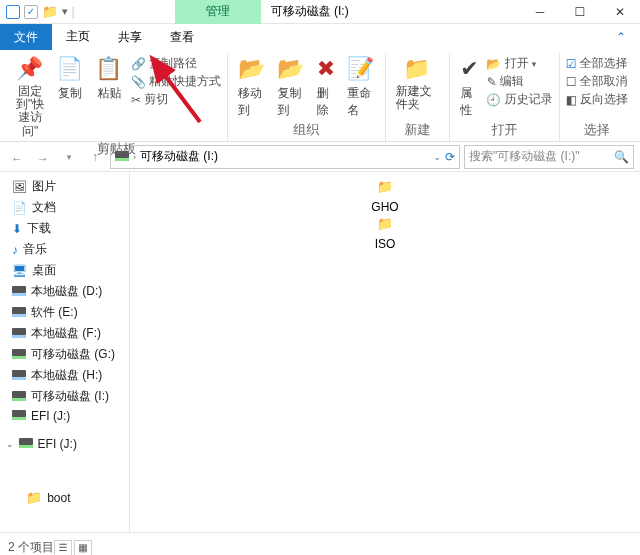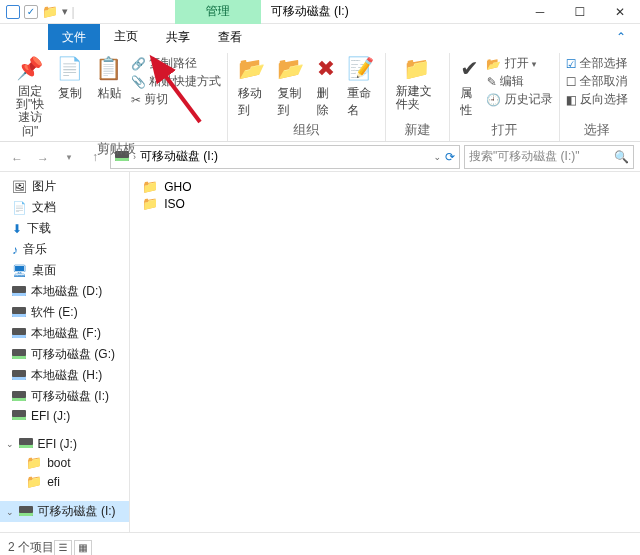--- a/index.html
+++ b/index.html
@@ -5,21 +5,21 @@
   * { box-sizing: border-box; margin: 0; padding: 0; font-family: "Microsoft YaHei", "Segoe UI", sans-serif; font-size: 12px; }
   body { width: 640px; height: 555px; background: #fff; overflow: hidden; position: relative; }
   .titlebar { height: 24px; display: flex; align-items: center; border-bottom: 1px solid #e5e5e5; }
   .titlebar .qat { display: flex; align-items: center; padding-left: 6px; gap: 4px; }
   .qbox { width: 14px; height: 14px; border: 1px solid #b0b0b0; border-radius: 2px; display:inline-flex;align-items:center;justify-content:center;}
   .folder-mini { display:inline-block; width:16px; }
   .titlebar .ctx { background: #a6f0c6; height: 24px; padding: 0 31px; display: flex; align-items: center; color: #0a6b3f; margin-left: 100px; }
   .titlebar .title { margin-left: 10px; }
   .winbtns { margin-left: auto; display: flex; }
   .winbtn { width: 40px; height: 24px; display: flex; align-items: center; justify-content: center; color: #333; }
-  .tabs { display: flex; height: 26px; align-items:stretch;margin-left:48px; }
+  .tabs { display: flex; height: 26px; align-items:stretch; }
   .tab { padding: 4px 14px; display:flex;align-items:center; }
   .tab.file { background: #1979ca; color: #fff; }
   .tab.active { border-bottom:2px solid #1979ca00; }
   .ribbon { height: 92px; border-bottom: 1px solid #e0e0e0; display: flex; padding: 3px 6px 0 6px; position:relative; }
   .rgroup { display:flex; flex-direction:column; align-items:center; border-right:1px solid #e5e5e5; padding:0 6px; }
   .rgroup:last-child{border-right:none;}
   .rgroup .body { flex:1; display:flex; align-items:flex-start; gap:4px; }
   .rgroup .lbl { color:#666; font-size:13px; padding-bottom:2px;}
   .bigbtn { display:flex; flex-direction:column; align-items:center; gap:2px; padding:2px 4px; color:#444;}
   .bigbtn .ic { font-size:22px; height:28px; display:flex;align-items:center;}
@@ -28,24 +28,24 @@
   .ribbon svg.arrow { position:absolute; left:130px; top:-28px; pointer-events:none;}
   .addr { height:30px; display:flex; align-items:center; gap:4px; padding:2px 6px; border-bottom:1px solid #e5e5e5;}
   .navbtn { width:22px;height:22px;border-radius:2px;display:flex;align-items:center;justify-content:center;color:#888;}
   .addrbox { flex:1; height:24px; border:1px solid #c8c8c8; display:flex;align-items:center; padding:0 4px; gap:4px;}
   .addrbox .seg{display:flex;align-items:center;gap:3px;}
   .searchbox { width:170px; height:24px; border:1px solid #c8c8c8; display:flex;align-items:center; padding:0 4px; color:#888; justify-content:space-between;}
   .content { display:flex; height:360px; }
   .tree { width:130px; border-right:1px solid #e5e5e5; overflow-y:auto; padding:4px 0; }
   .titem { display:flex;align-items:center; gap:5px; padding:2px 4px 2px 12px; white-space:nowrap; color:#222;}
   .titem.sel { background:#cce8ff; }
-  .titem.child { padding-left:26px; }
+  .titem.child { padding-left:26px;margin-top:35px; }
   .tspace { height:10px; }
   .files { flex:1; padding:6px 10px; }
-  .fitem { display:flex; align-items:center; gap:6px; padding:1px 2px; }
+  .fitem { display:flex; align-items:center; gap:6px; padding:1px 2px;flex-direction:column; }
   .status { height:30px; border-top:1px solid #e5e5e5; display:flex;align-items:center; padding:0 8px; color:#555; font-size:11px; }
   .vbtns { display:flex; gap:2px;}
   .vbtn{width:18px;height:16px;border:1px solid #d0d0d0;display:flex;align-items:center;justify-content:center;font-size:10px;}
   .ic-folder::before{content:"📁";font-size:13px;}
   .ic-drive::before{content:"";display:inline-block;width:14px;height:10px;background:#555;border-radius:1px;box-shadow:inset 0 -3px 0 #9ecfff;}
   .ic-usb::before{content:"";display:inline-block;width:14px;height:10px;background:#555;border-radius:1px;box-shadow:inset 0 -3px 0 #8be28b;}
   .chev{font-size:9px;color:#666;}
 </style>
 </head>
 <body>

